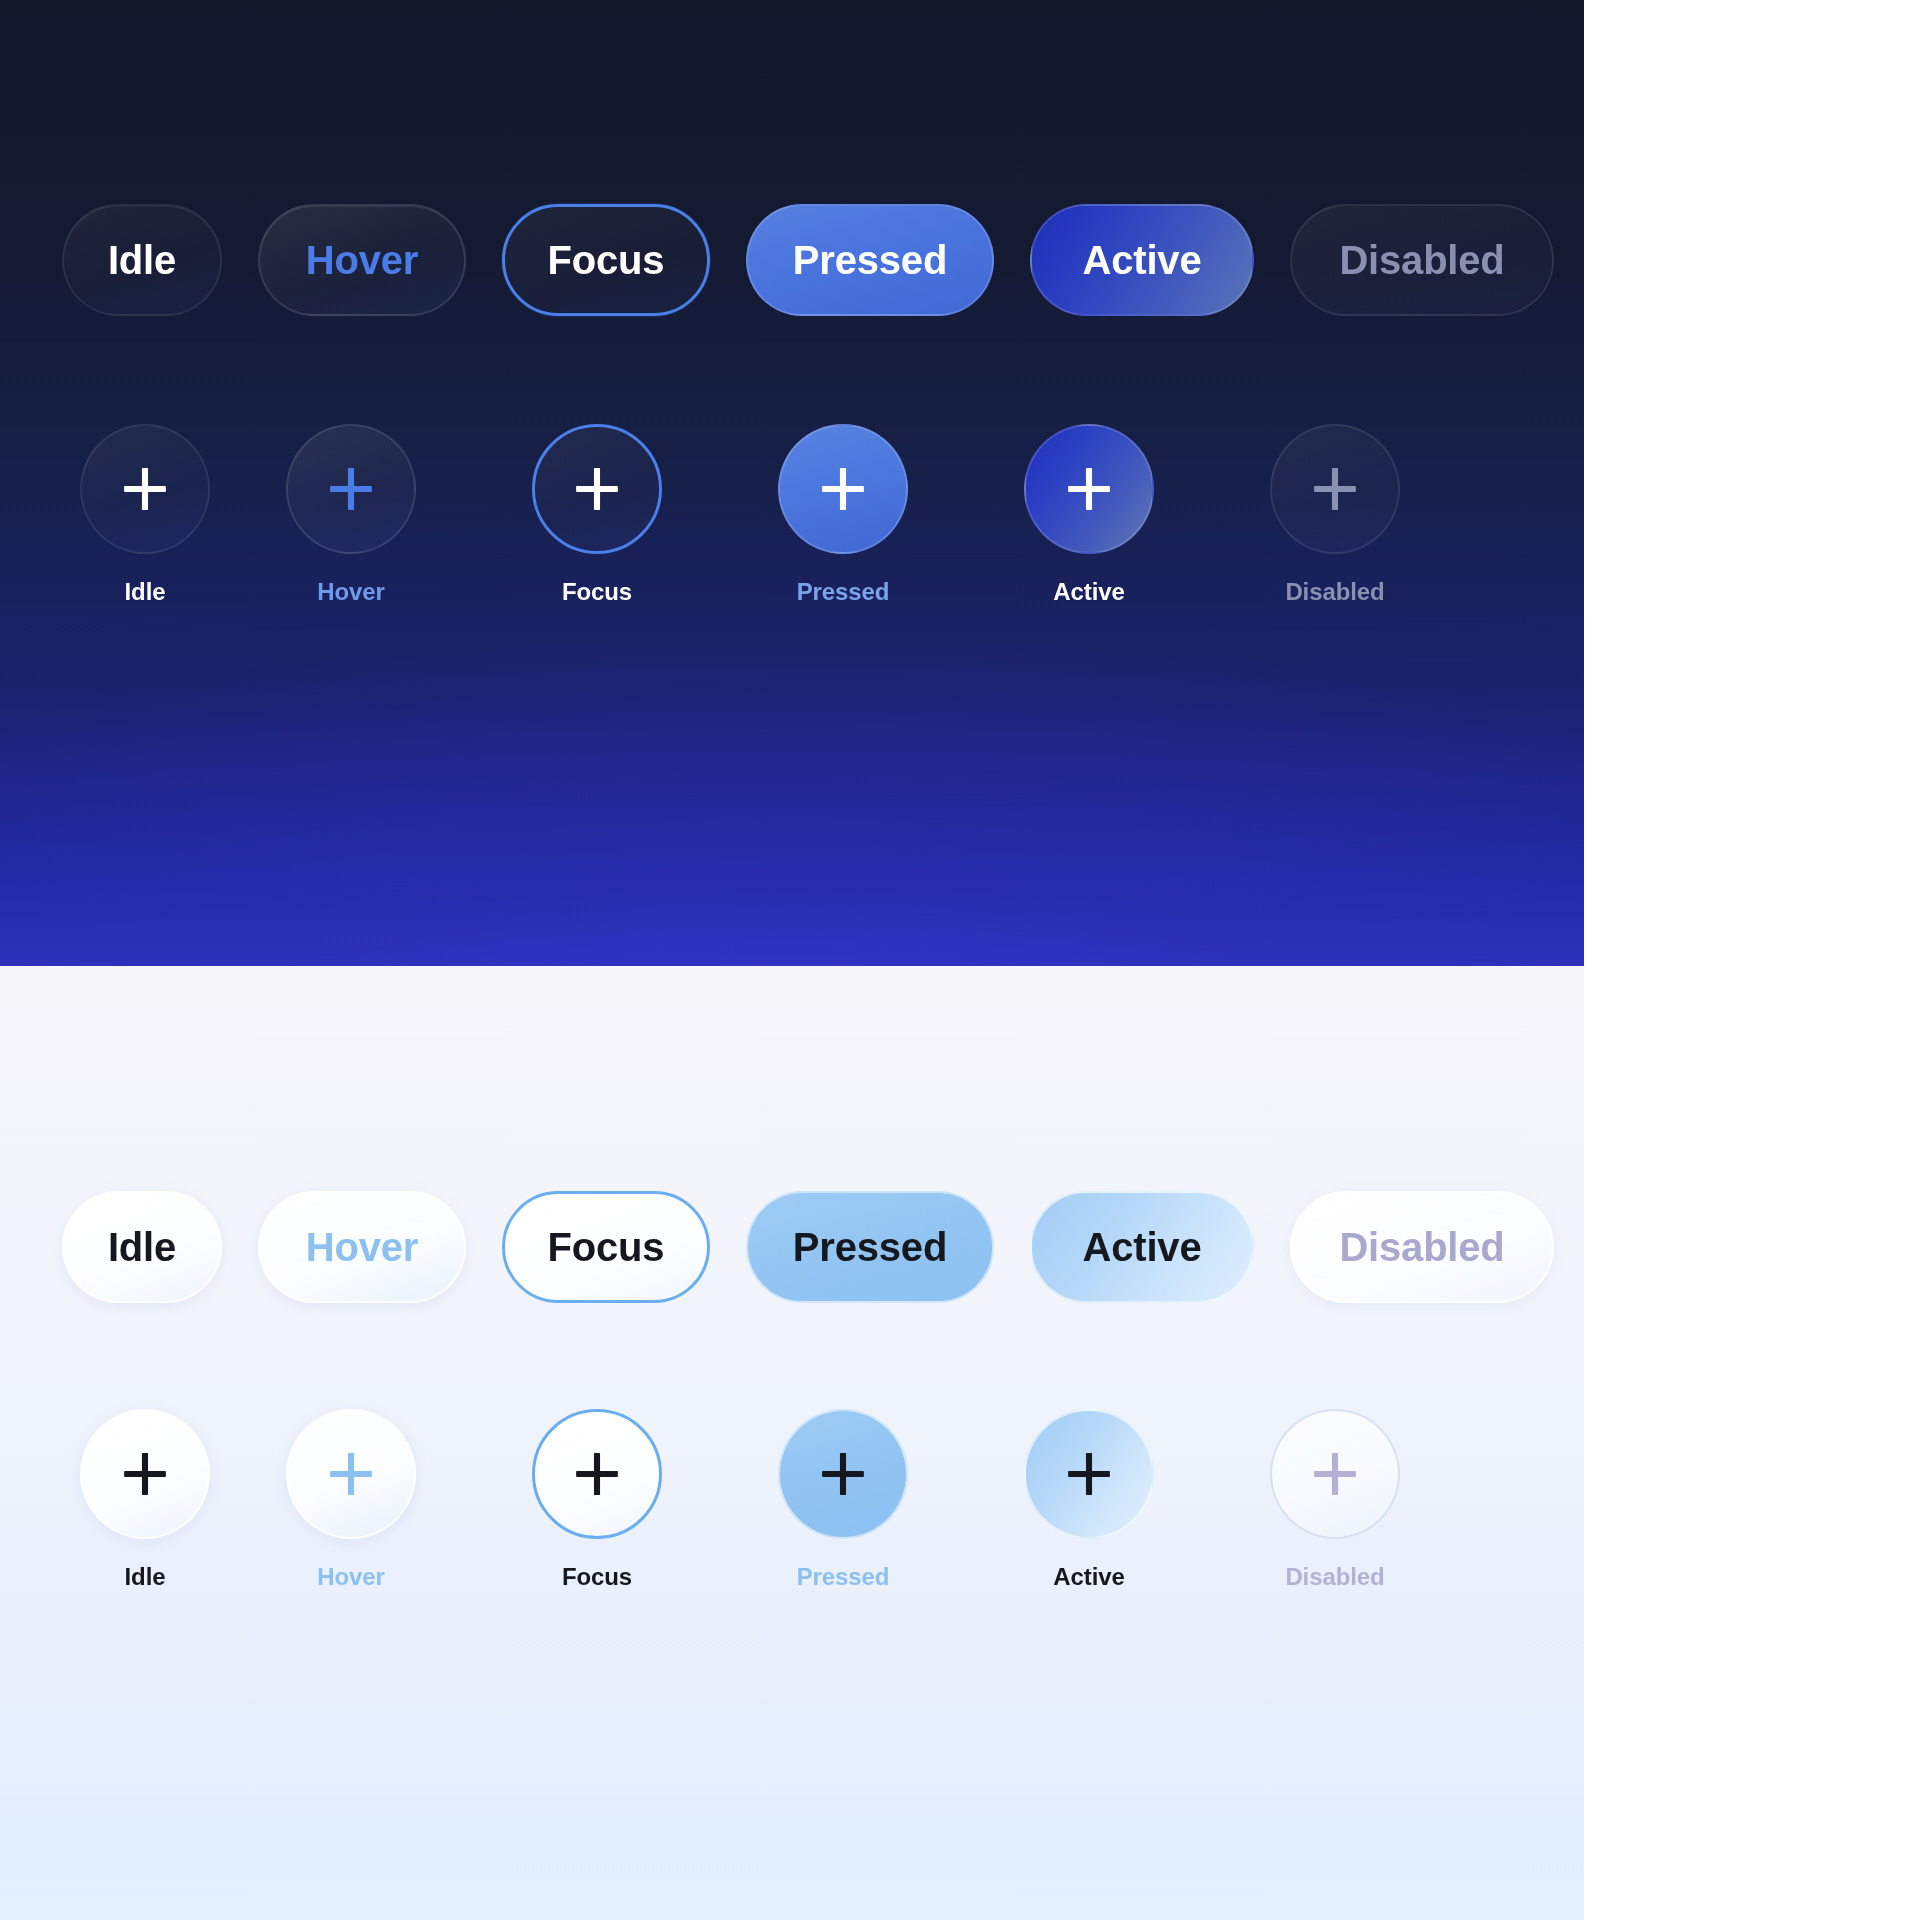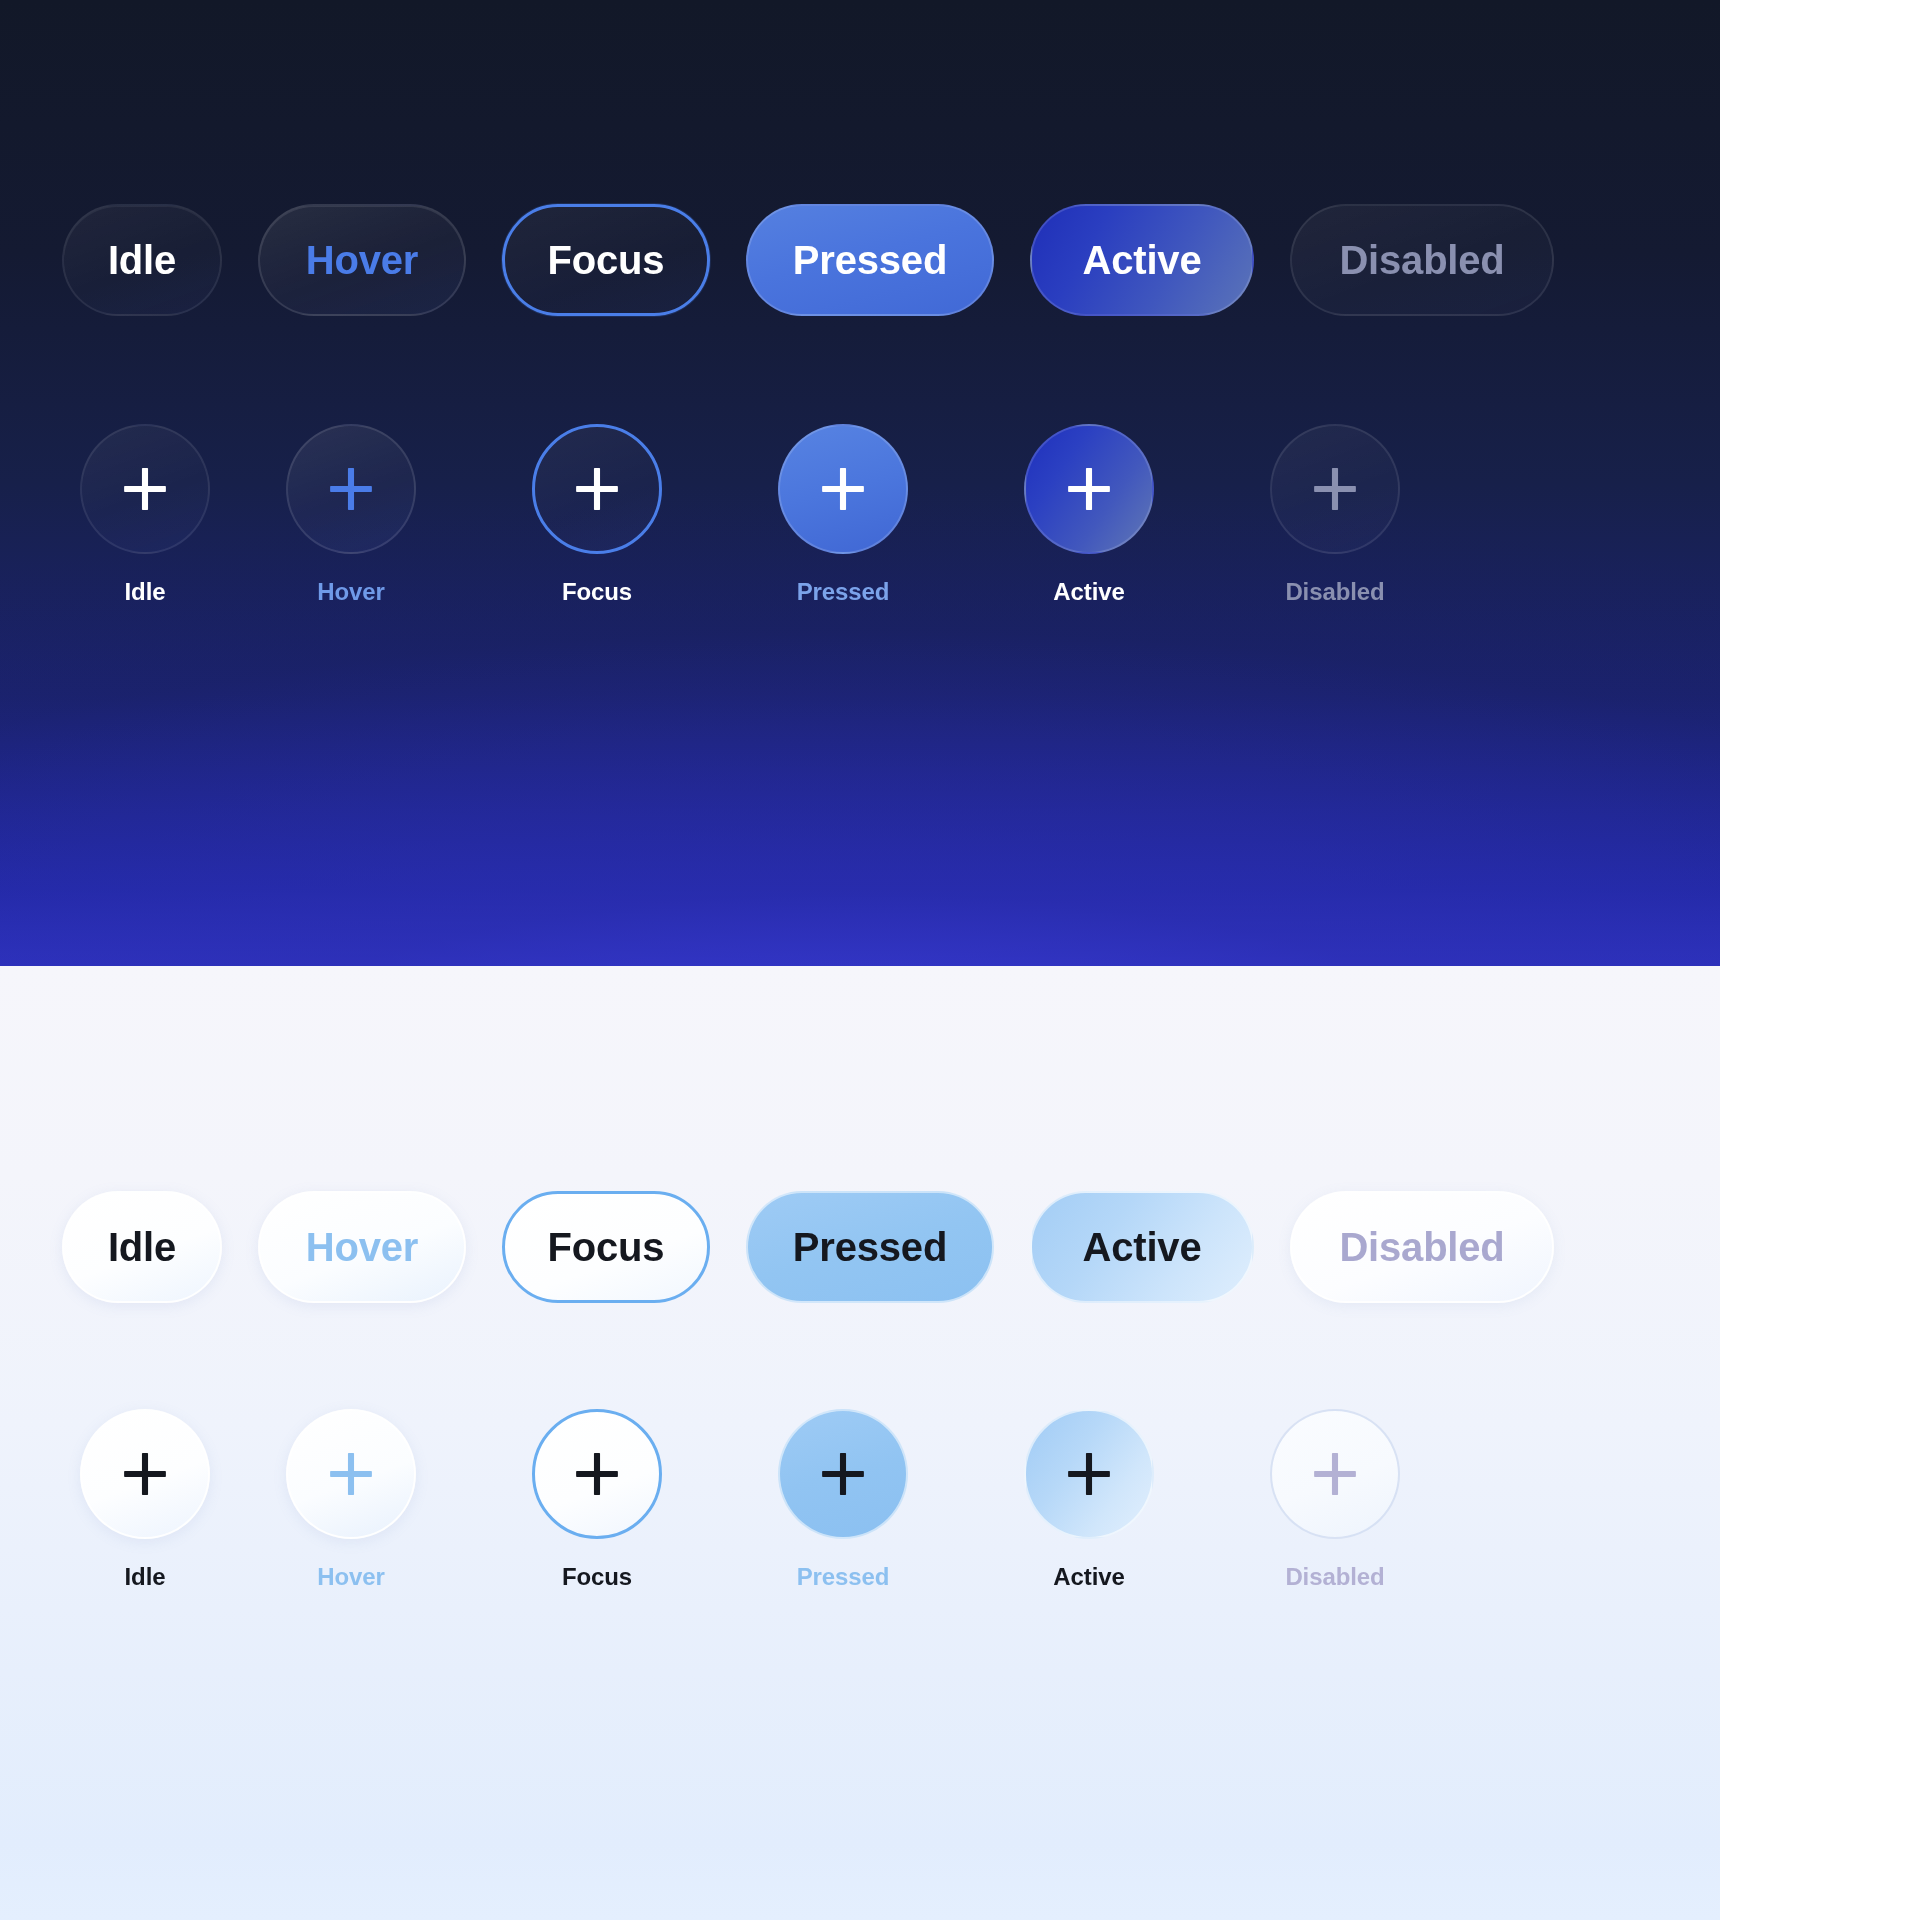--- a/index.html
+++ b/index.html
@@ -13,21 +13,21 @@
 
   #stage {
     position: relative;
     width: 1920px;
     height: 1920px;
   }
 
   
   .section {
     position: relative;
-    width: 1720px;
+    width: 1584px;
     overflow: hidden;
   }
 
   .section-dark {
     height: 966px;
     background:
       radial-gradient(140% 85% at 50% 118%, rgba(60,62,220,0.90) 0%, rgba(44,45,170,0.55) 30%, rgba(24,26,90,0.12) 62%, rgba(0,0,0,0) 80%),
       linear-gradient(180deg, #121828 0%, #141a32 26%, #17204a 50%, #1b2370 72%, #232bb0 92%, #2f35cc 100%);
   }
 

